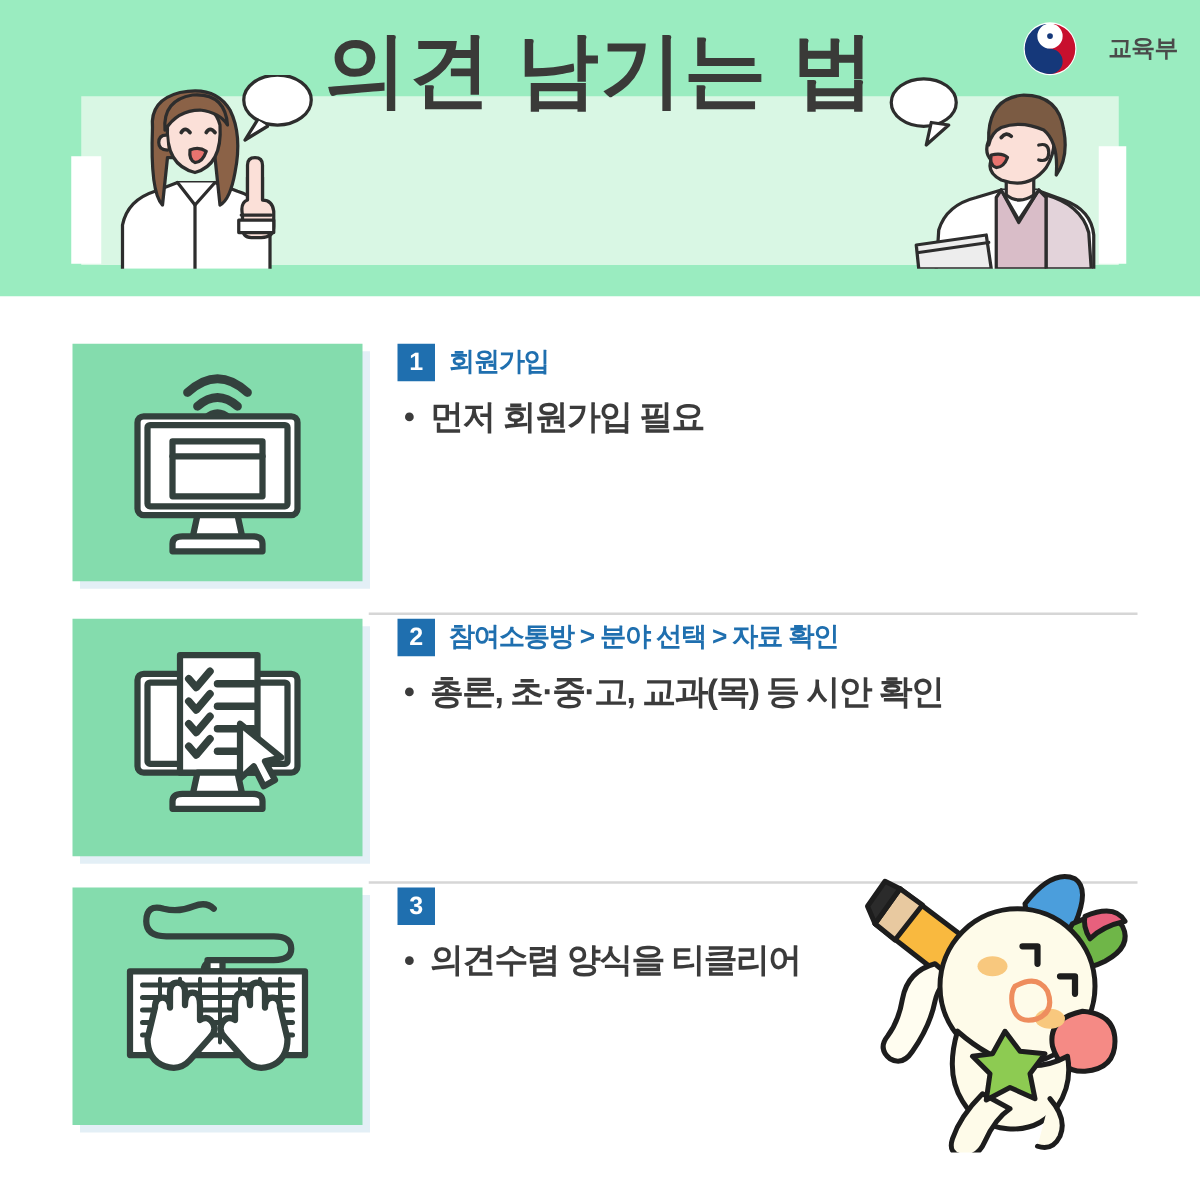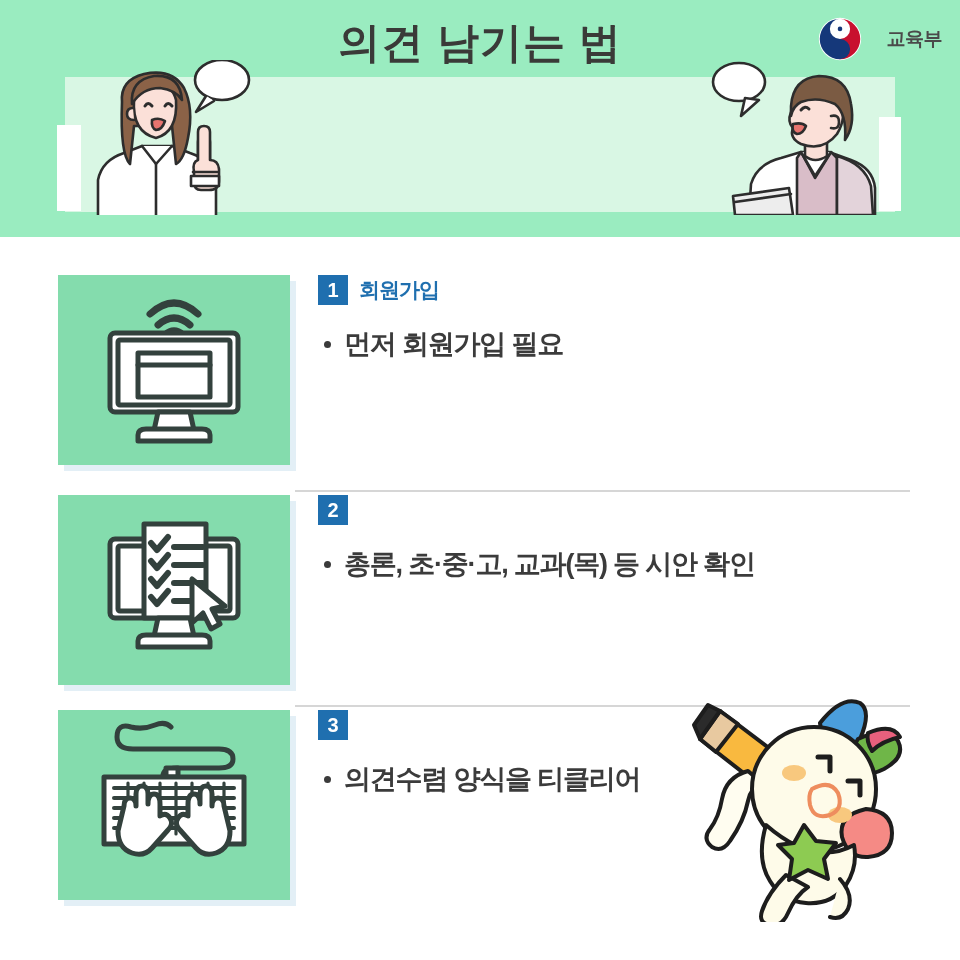--- a/index.html
+++ b/index.html
@@ -56,21 +56,21 @@
     content: "";
     position: absolute;
     right: -6px; top: 40px;
     width: 22px; height: 94px;
     background: #ffffff;
   }
   .main-title {
     position: absolute;
     left: 0; right: 0; top: 22px;
     text-align: center;
-    font-size: 42px;
+    font-size: 66px;
     font-weight: 900;
     color: #3a3a38;
     letter-spacing: 1px;
     line-height: 1;
     z-index: 4;
     font-family: "Liberation Sans", "DejaVu Sans", sans-serif;
   }
 
   .char-left {
     position: absolute;
@@ -145,21 +145,21 @@
   }
   .bullets { margin: 0; padding: 0; list-style: none; }
   .bullets li {
     position: relative;
     padding-left: 26px;
     font-size: 27px;
     font-weight: 600;
     color: #3b3b3b;
     letter-spacing: -1.2px;
     line-height: 1.42;
-    margin-top: 20px;
+    margin-top: 9px;
   }
   .bullets li::before {
     content: "";
     position: absolute;
     left: 6px; top: 16px;
     width: 7px; height: 7px;
     border-radius: 50%;
     background: #3b3b3b;
   }
   .bullets li .l2 { display: block; padding-left: 0; }
@@ -316,20 +316,21 @@
           <path d="M116 106 L145 106" stroke-width="6"></path>
           <path d="M134 84 L134 128 L145 118 L153 134 L162 129 L154 114 L167 111 Z" fill="#ffffff"></path>
           <path d="M100 123 L95 146 L137 146 L132 123 Z" fill="#ffffff"></path>
           <path d="M80 146 q0 -6 8 -6 l56 0 q8 0 8 6 l0 6 l-72 0 Z" fill="#ffffff"></path>
         </g>
       </svg>
     </div>
     <div class="step-body">
       <div class="step-head">
         <div class="step-num">2</div>
+        <div class="step-title">참여소통방 &gt; 분야 선택 &gt; 자료 확인</div>
       </div>
       <ul class="bullets">
         <li><span>총론, 초·중·고, 교과(목) 등 시안 확인</span></li>
       </ul>
     </div>
   </div>
 
   <div class="step step-3">
     <div class="icon-tile">
       <svg viewBox="0 0 232 190">

